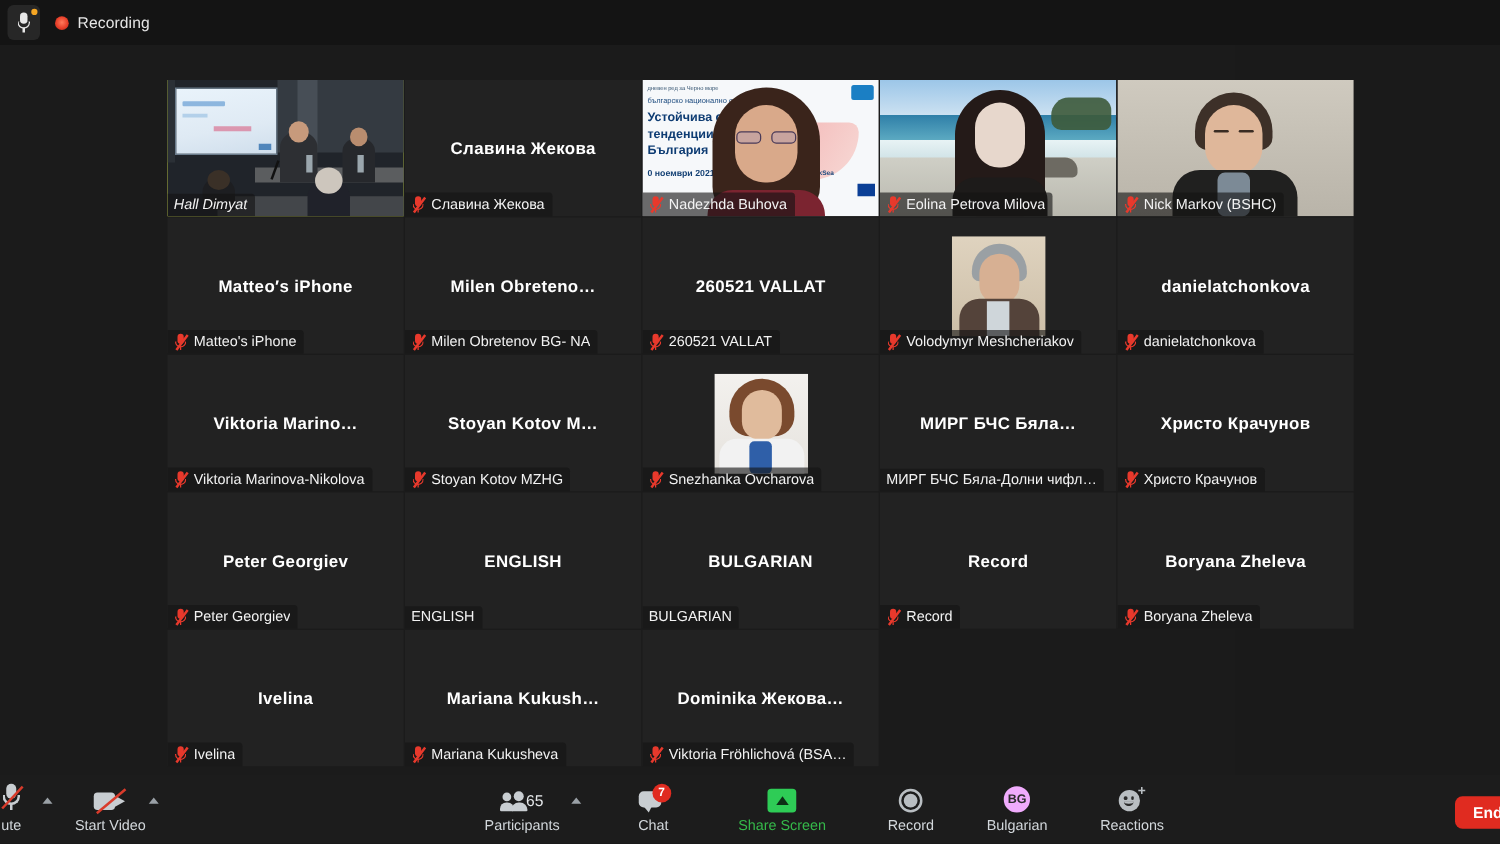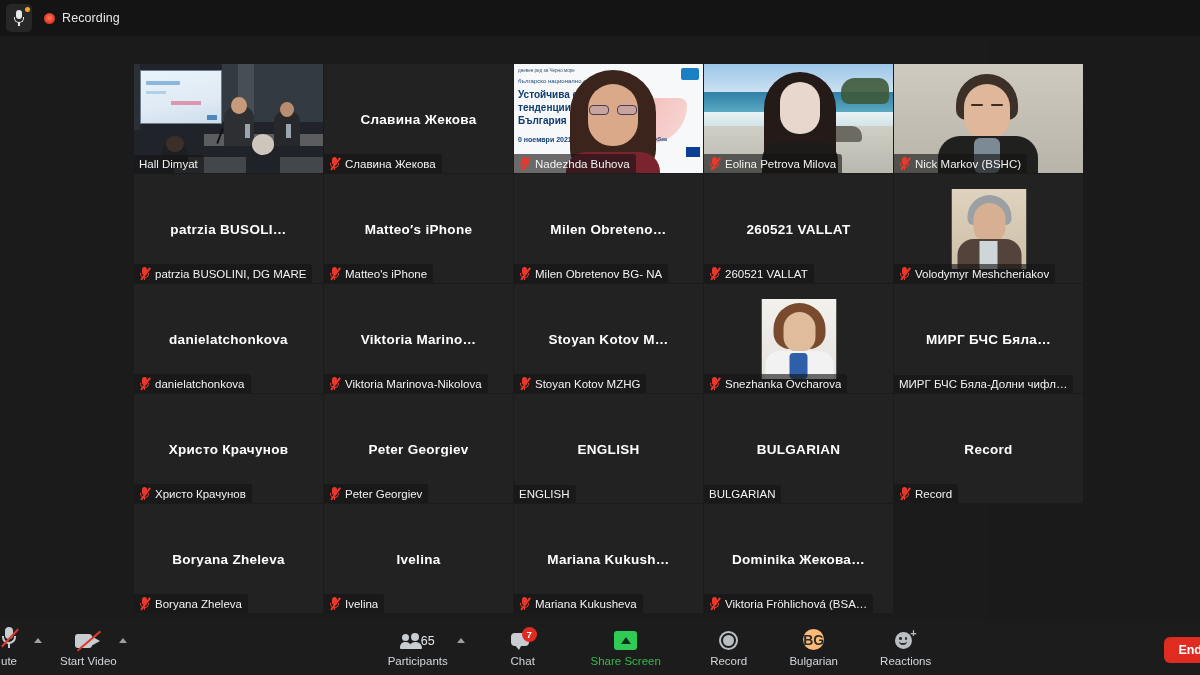--- a/index.html
+++ b/index.html
@@ -49,21 +49,21 @@
     position: absolute; left: 134px; top: 64px;
     display: grid;
     grid-template-columns: repeat(5, 189px);
     grid-template-rows: repeat(5, 109px);
     gap: 1px;
   }
   .tile {
     position: relative; width: 189px; height: 109px;
     background: #222222; overflow: hidden;
   }
-  .tile.active { outline: 3px solid #d9e84f; outline-offset: -3px; }
+  .tile.active { outline: 3px solid #d9e84f; outline-offset: -3px; font-style: italic; }
 
   .tile-center-name {
     position: absolute; left: 0; right: 0; top: 50%;
     transform: translateY(-50%);
     text-align: center; color: #ffffff;
     font-size: 13.5px; font-weight: bold; letter-spacing: .3px;
     padding: 0 6px; white-space: nowrap; overflow: hidden;
   }
 
   .namebar {
@@ -223,21 +223,21 @@
     font-size: 9.5px; font-weight: bold; display: flex; align-items: center; justify-content: center;
   }
 
   .share-ic { width: 23px; height: 19px; background: #2ecc56; border-radius: 3px; display:flex; align-items:center; justify-content:center; }
   .share-ic .arr { width: 0; height: 0; border-left: 5px solid transparent; border-right: 5px solid transparent; border-bottom: 7px solid #0d2f16; position: relative; }
   .share-wrap { position: relative; }
 
   .rec-ic { width: 19px; height: 19px; border-radius: 50%; border: 2px solid #b9bec2; display:flex; align-items:center; justify-content:center; }
   .rec-ic i { width: 11px; height: 11px; border-radius: 50%; background: #b9bec2; display:block; }
 
-  .bg-ic { width: 21px; height: 21px; border-radius: 50%; background: #fdba74; color: #2b2b2b; font-size: 14px; font-weight: bold; display:flex; align-items:center; justify-content:center; }
+  .bg-ic { width: 21px; height: 21px; border-radius: 50%; background: #f0abfc; color: #2b2b2b; font-size: 10px; font-weight: bold; display:flex; align-items:center; justify-content:center; }
 
   .react-ic { position: relative; width: 22px; height: 20px; }
   .react-ic .f { position: absolute; left: 0; top: 2px; width: 17px; height: 17px; border-radius: 50%; background: #b9bec2; }
   .react-ic .e1 { position: absolute; left: 4.5px; top: 7px; width: 2.6px; height: 2.6px; background: #2b2b2b; border-radius: 50%; }
   .react-ic .e2 { position: absolute; left: 10px; top: 7px; width: 2.6px; height: 2.6px; background: #2b2b2b; border-radius: 50%; }
   .react-ic .m { position: absolute; left: 4.5px; top: 11px; width: 8px; height: 4px; border-bottom: 2px solid #2b2b2b; border-radius: 0 0 6px 6px; }
   .react-ic .plus { position: absolute; right: 0; top: -1px; color: #b9bec2; font-size: 11px; line-height: 9px; font-weight: bold; }
 
   .leave-btn {
     position: absolute; right: -16px; bottom: 12px;
@@ -378,32 +378,20 @@
             <i class="b"></i>
             <i class="a"></i>
             <i class="s"></i>
             <i class="slash"></i>
           </span>
         <span class="label">Nick Markov (BSHC)</span>
       </div>
     </div>
 
     <div class="tile">
-      <div class="tile-center-name">patrzia  BUSOLI…</div>
-      <div class="namebar">
-        <span class="mutemic">
-            <i class="b"></i>
-            <i class="a"></i>
-            <i class="s"></i>
-            <i class="slash"></i>
-          </span>
-        <span class="label">patrzia BUSOLINI, DG MARE</span>
-      </div>
-    </div>
-    <div class="tile">
       <div class="tile-center-name">Matteo′s iPhone</div>
       <div class="namebar">
         <span class="mutemic">
             <i class="b"></i>
             <i class="a"></i>
             <i class="s"></i>
             <i class="slash"></i>
           </span>
         <span class="label">Matteo's iPhone</span>
       </div>

